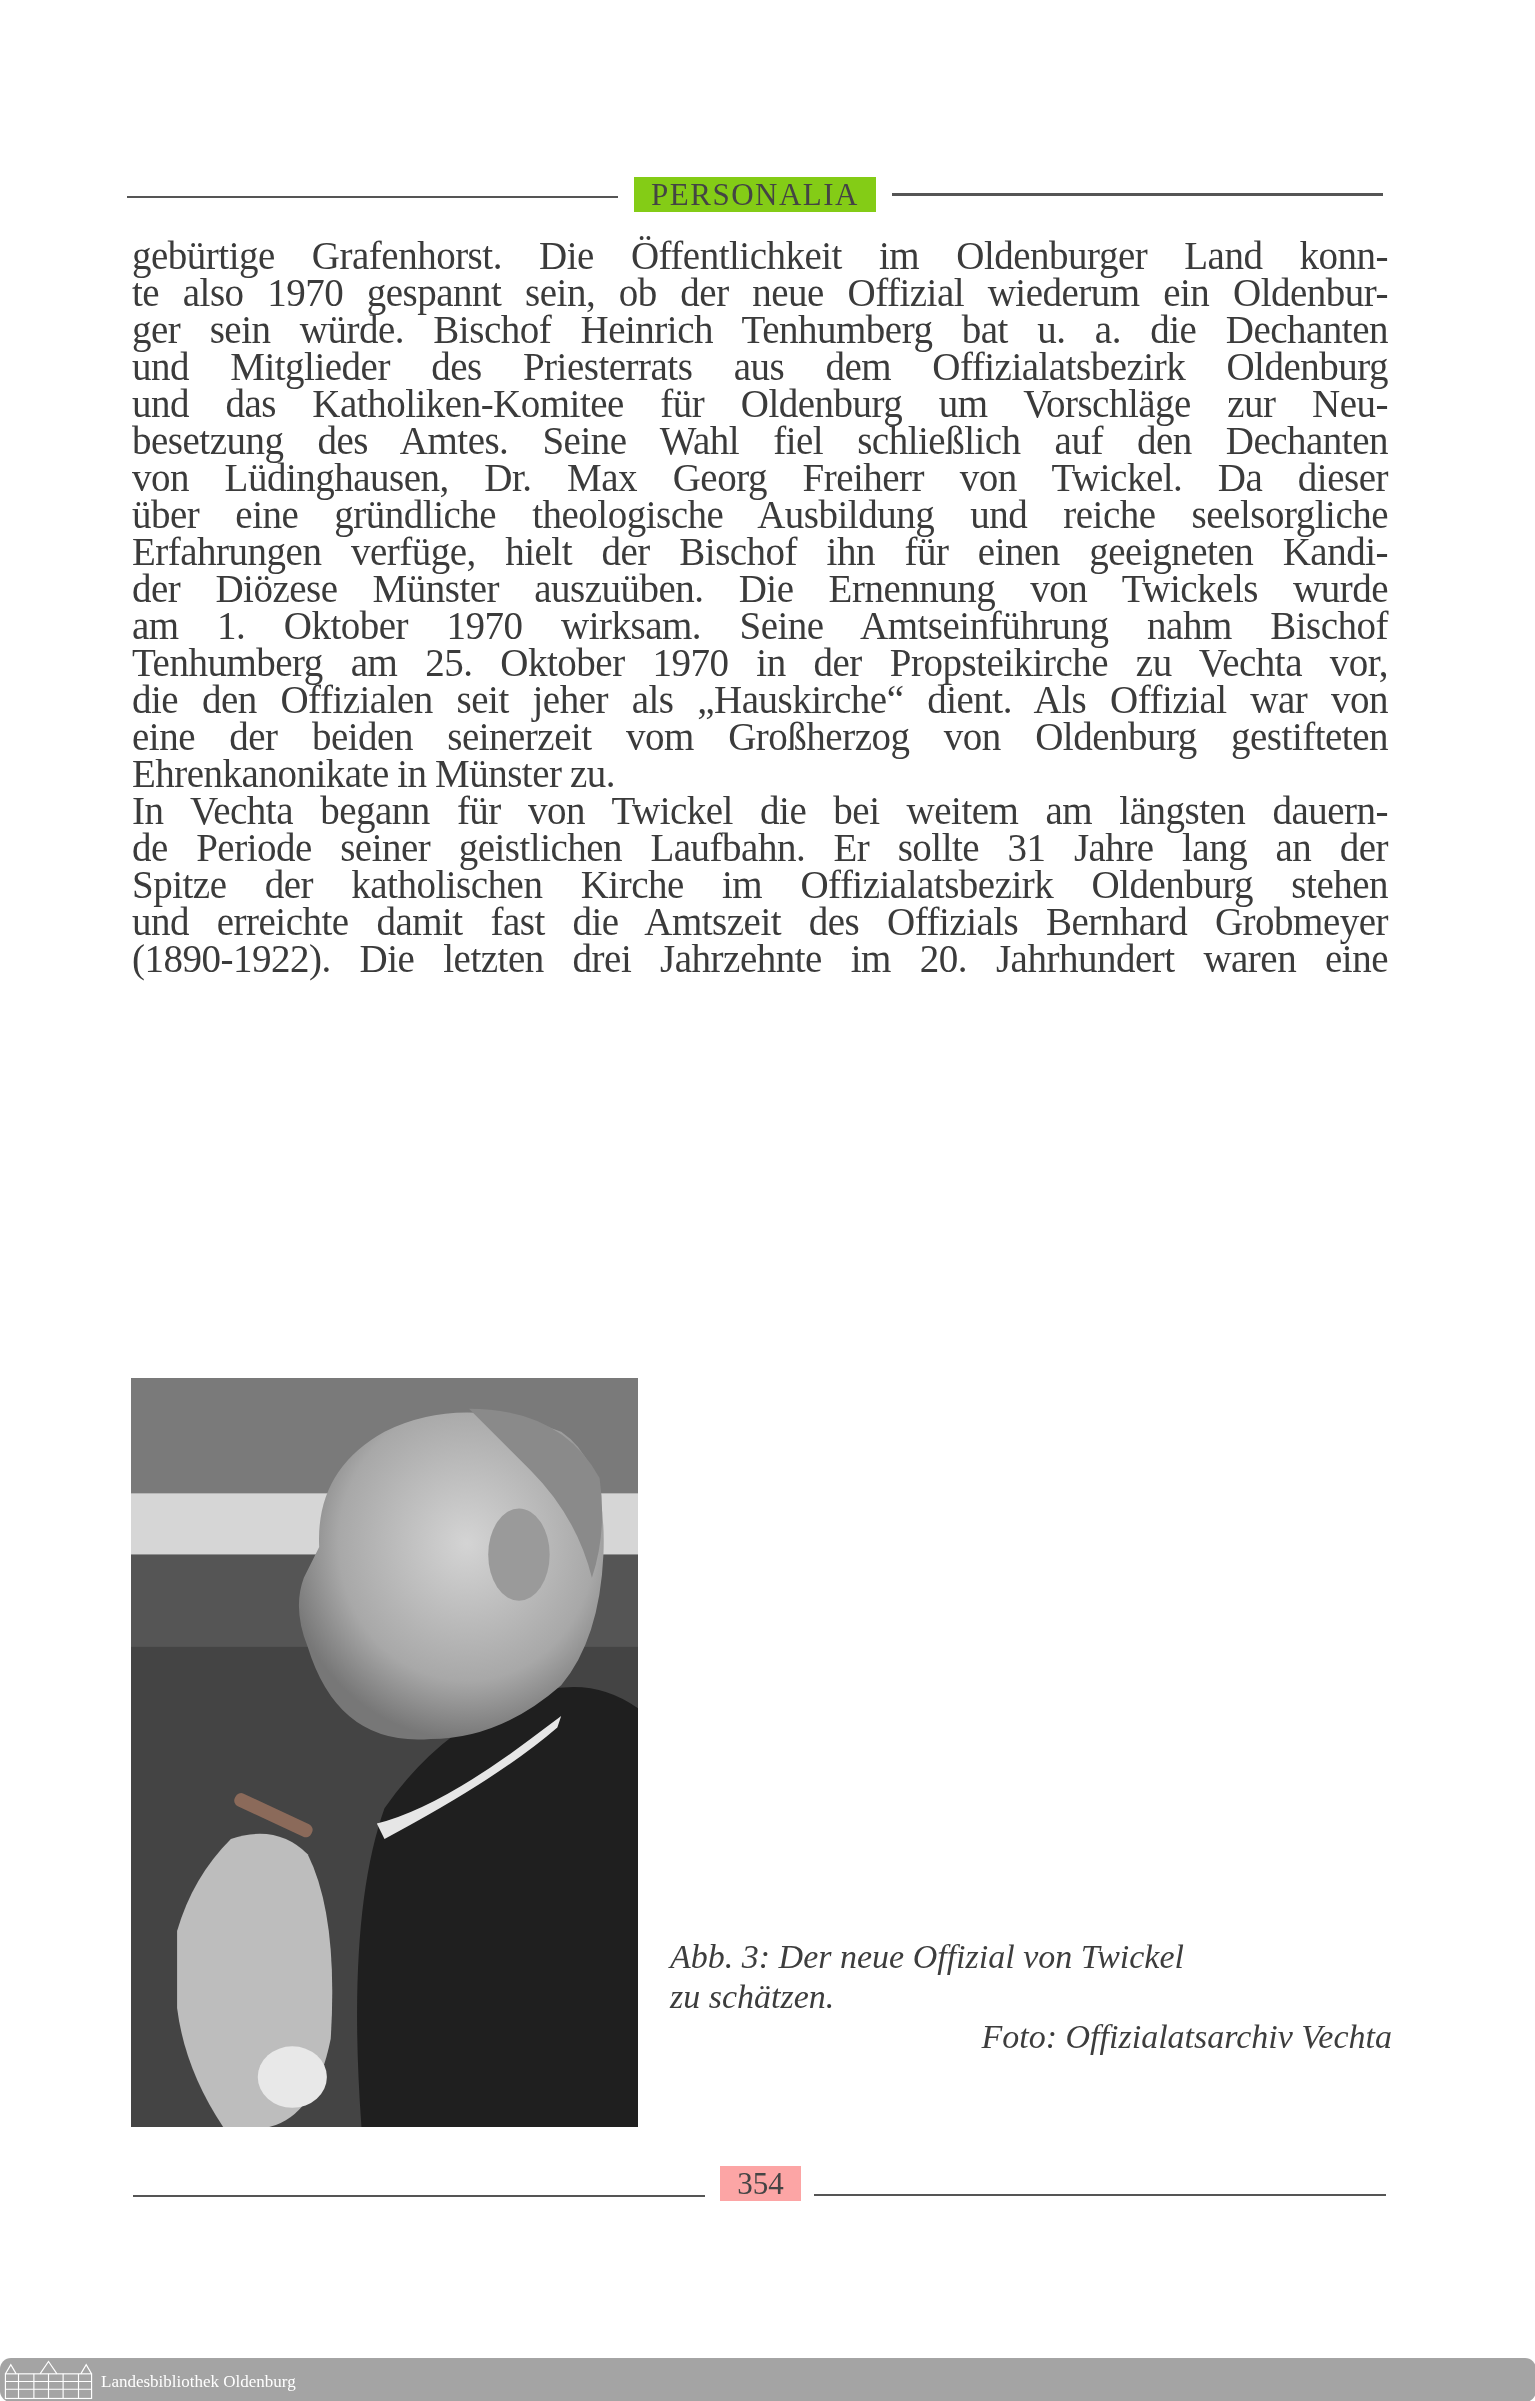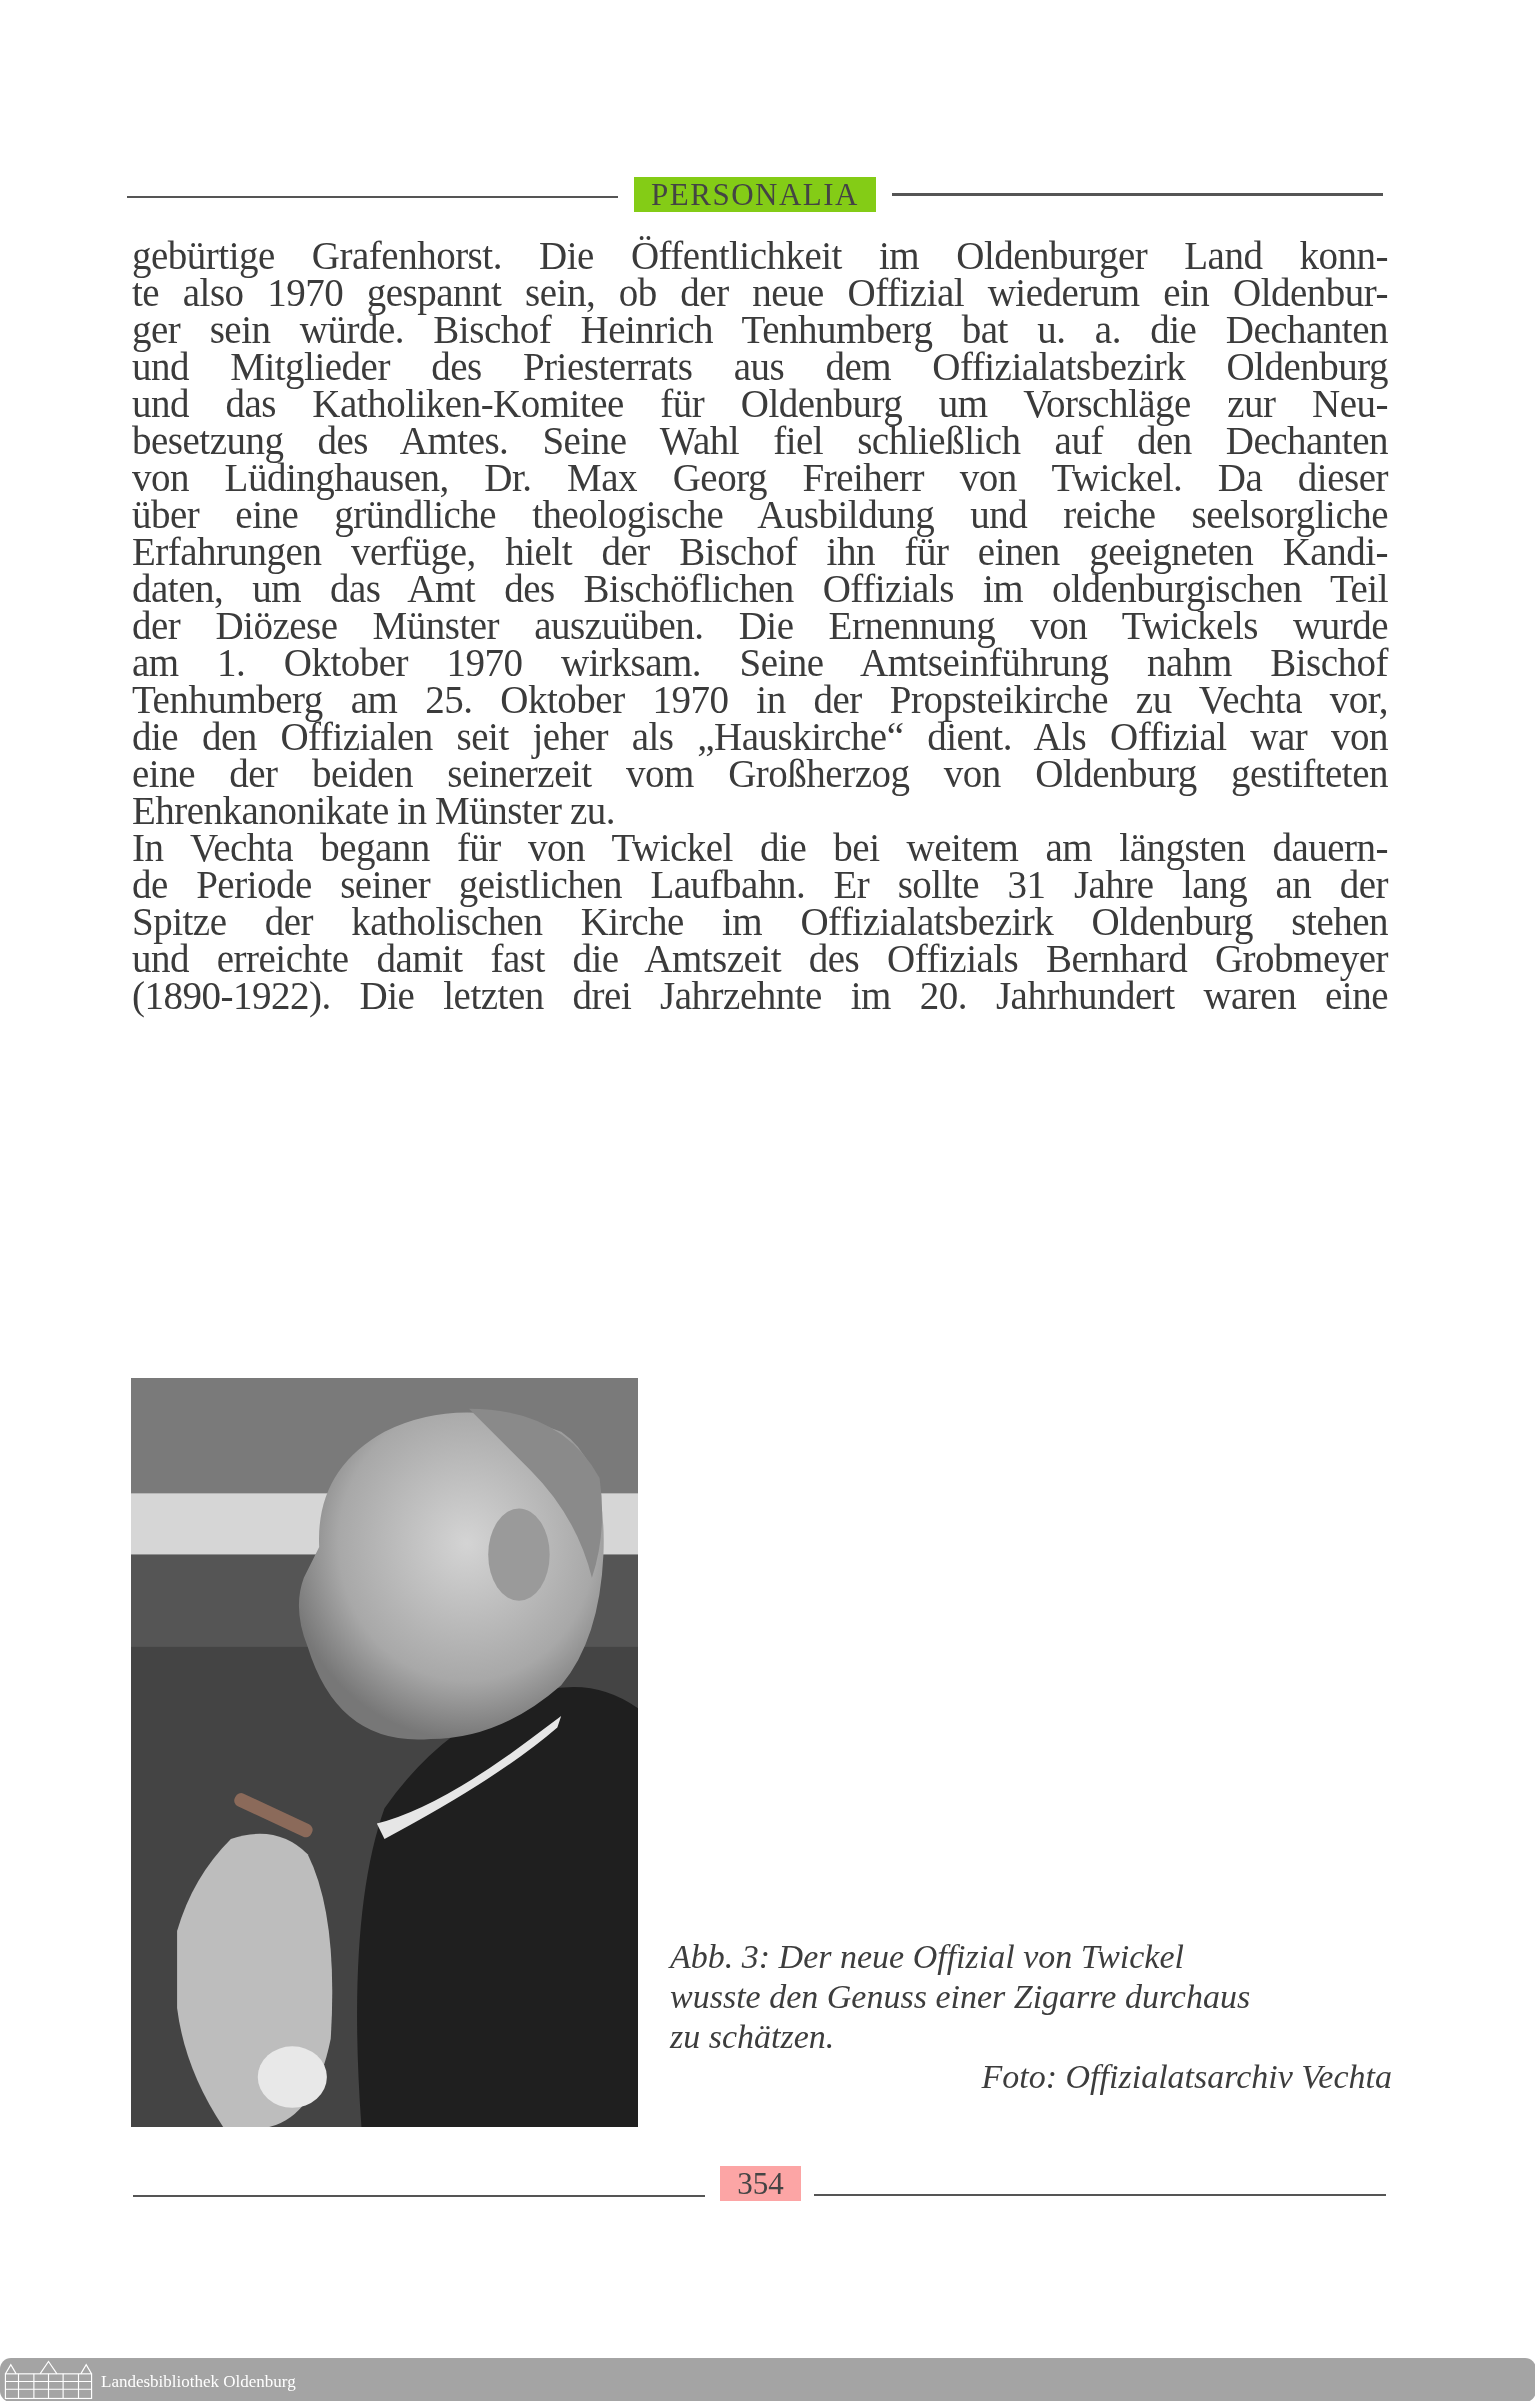--- a/index.html
+++ b/index.html
@@ -39,21 +39,20 @@
 <div class="body-text">
   <span class="line">gebürtige Grafenhorst. Die Öffentlichkeit im Oldenburger Land konn-</span>
   <span class="line">te also 1970 gespannt sein, ob der neue Offizial wiederum ein Oldenbur-</span>
   <span class="line">ger sein würde. Bischof Heinrich Tenhumberg bat u. a. die Dechanten</span>
   <span class="line">und Mitglieder des Priesterrats aus dem Offizialatsbezirk Oldenburg</span>
   <span class="line">und das Katholiken-Komitee für Oldenburg um Vorschläge zur Neu-</span>
   <span class="line">besetzung des Amtes. Seine Wahl fiel schließlich auf den Dechanten</span>
   <span class="line">von Lüdinghausen, Dr. Max Georg Freiherr von Twickel. Da dieser</span>
   <span class="line">über eine gründliche theologische Ausbildung und reiche seelsorgliche</span>
   <span class="line">Erfahrungen verfüge, hielt der Bischof ihn für einen geeigneten Kandi-</span>
-  <span class="line">daten, um das Amt des Bischöflichen Offizials im oldenburgischen Teil</span>
   <span class="line">der Diözese Münster auszuüben. Die Ernennung von Twickels wurde</span>
   <span class="line">am 1. Oktober 1970 wirksam. Seine Amtseinführung nahm Bischof</span>
   <span class="line">Tenhumberg am 25. Oktober 1970 in der Propsteikirche zu Vechta vor,</span>
   <span class="line">die den Offizialen seit jeher als „Hauskirche“ dient. Als Offizial war von</span>
   <span class="line">eine der beiden seinerzeit vom Großherzog von Oldenburg gestifteten</span>
   <span class="line last">Ehrenkanonikate in Münster zu.</span>
   <span class="line">In Vechta begann für von Twickel die bei weitem am längsten dauern-</span>
   <span class="line">de Periode seiner geistlichen Laufbahn. Er sollte 31 Jahre lang an der</span>
   <span class="line">Spitze der katholischen Kirche im Offizialatsbezirk Oldenburg stehen</span>
   <span class="line">und erreichte damit fast die Amtszeit des Offizials Bernhard Grobmeyer</span>
@@ -79,21 +78,20 @@
     <path d="M440 40 Q560 40 610 130 Q620 200 600 260 Q580 180 520 120 Q480 80 440 40 Z" fill="#8a8a8a"></path>
     <ellipse cx="505" cy="230" rx="40" ry="60" fill="#9a9a9a"></ellipse>
     <path d="M60 720 Q80 650 130 600 Q190 580 230 620 Q270 700 260 860 Q240 960 180 975 L120 975 Q70 900 60 820 Z" fill="#bdbdbd"></path>
     <rect x="130" y="560" width="110" height="18" rx="8" fill="#8b6a5a" transform="rotate(25 185 570)"></rect>
     <ellipse cx="210" cy="910" rx="45" ry="40" fill="#e8e8e8"></ellipse>
   </svg>
 </div>
 
 <div class="caption">
   <span style="display:block">Abb. 3: Der neue Offizial von Twickel</span>
-  <span style="display:block">wusste den Genuss einer Zigarre durchaus</span>
   <span style="display:block">zu schätzen.</span>
   <span class="credit">Foto: Offizialatsarchiv Vechta</span>
 </div>
 
 <div class="footer">
   <div class="rule" style="left:1.5px; top:29px; width:572px;"></div>
   <div class="rule" style="left:683px; top:28px; width:572px;"></div>
   <div class="page-number"><span>354</span></div>
 </div>
 

